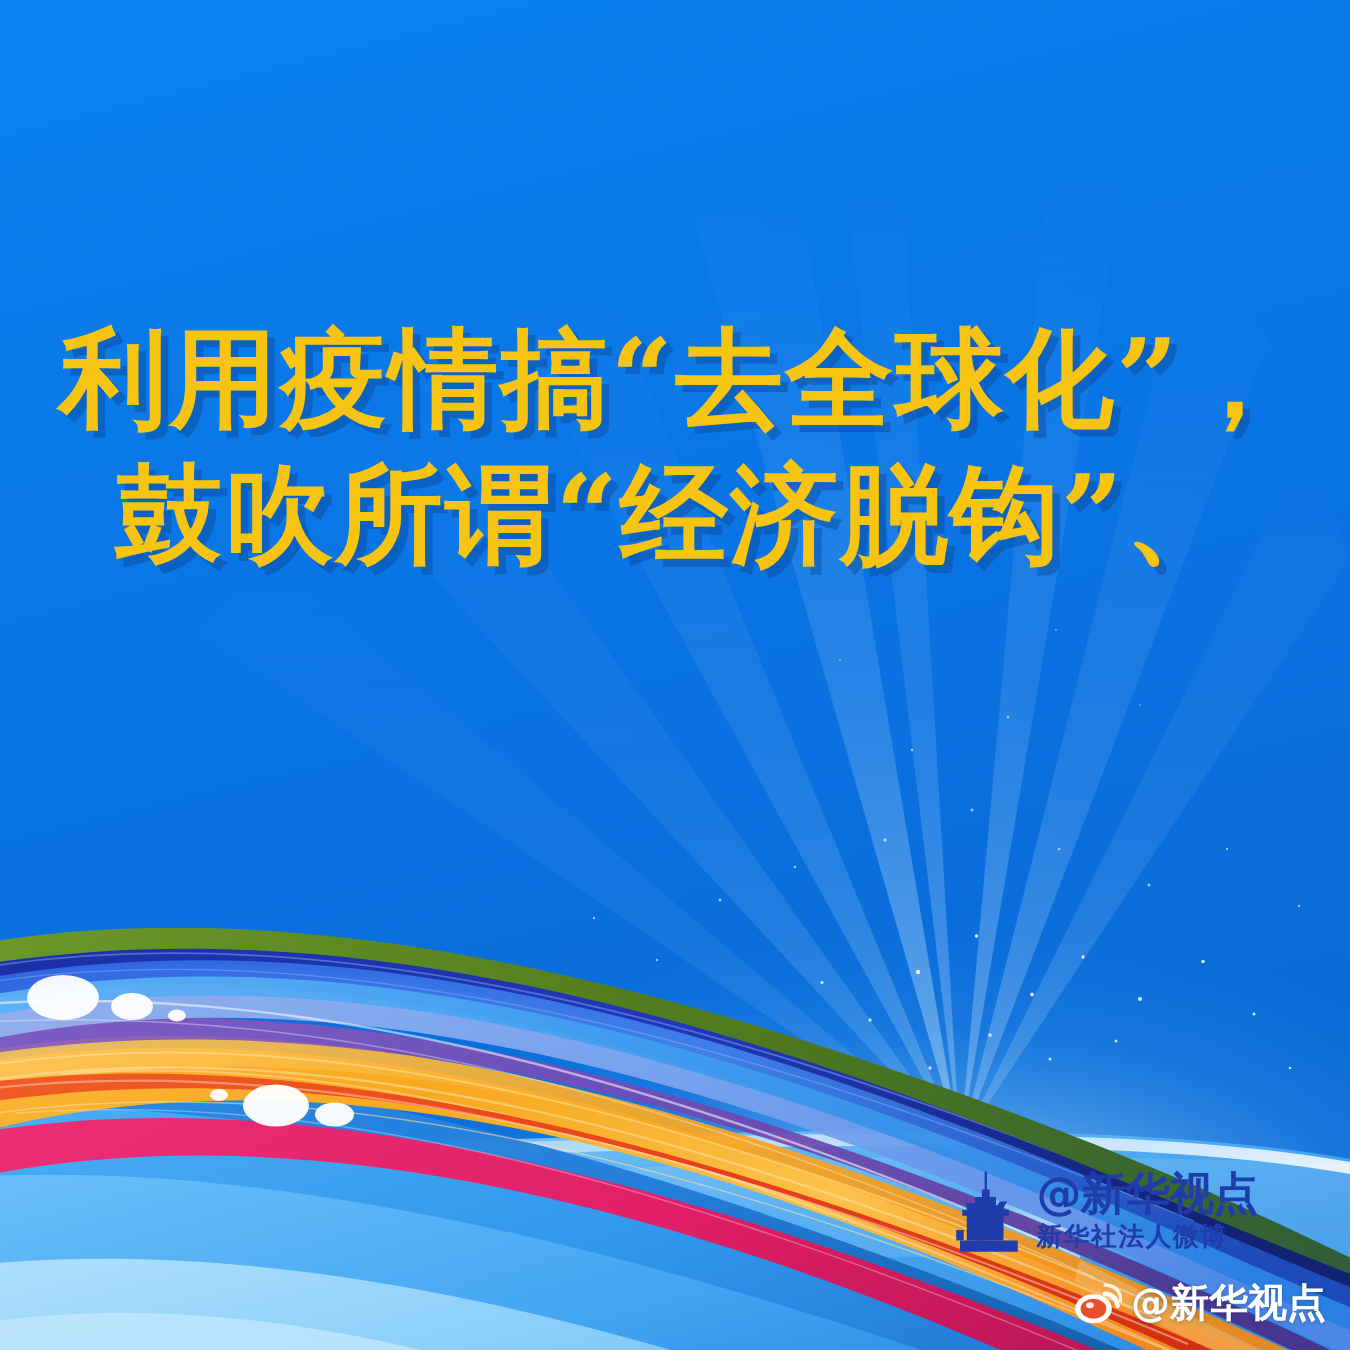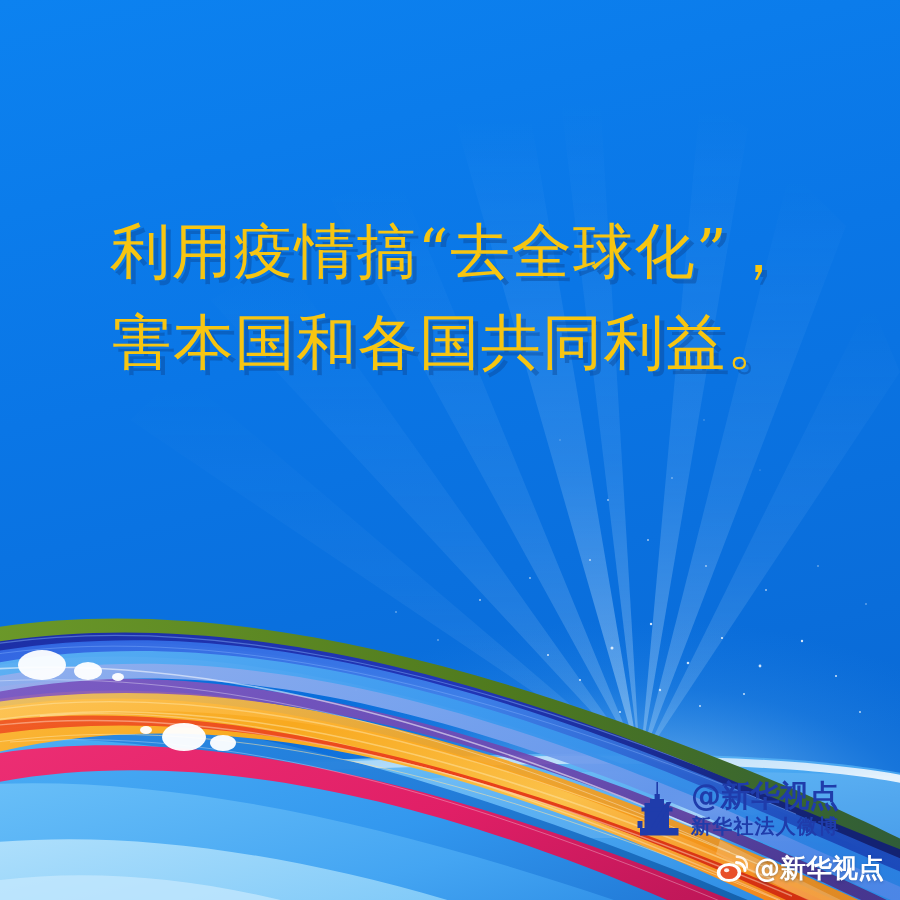--- a/index.html
+++ b/index.html
@@ -28,22 +28,22 @@
     left: 0;
     top: 206px;
     width: 900px;
     text-align: center;
     z-index: 40;
   }
   .hl-line {
     display: block;
     color: #f7c511;
     font-family: "DejaVu Serif", "Liberation Serif", serif;
-    font-weight: normal;
-    font-size: 60px;
+    font-weight: bold;
+    font-size: 72px;
     line-height: 91px;
     letter-spacing: 1.5px;
     white-space: nowrap;
     text-shadow: 5px 5px 0 rgba(10, 64, 140, 0.40);
   }
 
   
   #brand-logo {
     position: absolute;
     left: 636px;
@@ -60,21 +60,21 @@
     font-family: "DejaVu Sans", "Liberation Sans", sans-serif;
     font-weight: bold;
     font-size: 30px;
     letter-spacing: -0.5px;
     white-space: nowrap;
   }
   .brand-sub {
     color: #1f3cab;
     font-family: "DejaVu Sans", "Liberation Sans", sans-serif;
     font-weight: bold;
-    font-size: 20px;
+    font-size: 17px;
     letter-spacing: 1.2px;
     margin-top: 5px;
     white-space: nowrap;
   }
 
   
   #watermark {
     position: absolute;
     right: 16px;
     bottom: 14px;
@@ -364,21 +364,21 @@
           </g>
         </g>
 
         <rect x="0" y="0" width="900" height="900" fill="none"></rect>
       </g>
     </svg>
   </div>
 
   <div id="headline">
     <span class="hl-line">利用疫情搞“去全球化”，</span>
-    <span class="hl-line">害本国和各国共同利益。</span>
+    <span class="hl-line">鼓吹所谓“经济脱钩”、</span>
   </div>
 
   <div id="brand-logo">
     <svg id="brand-mark" viewBox="0 0 46 54" xmlns="http://www.w3.org/2000/svg" aria-hidden="true">
       <g fill="#1f3cab">
 
         <rect x="20.4" y="0" width="1.6" height="13"></rect>
         <polygon points="18.6,12 23.8,12 23.8,17 18.6,17"></polygon>
 
         <path d="M8.5 21 L14.5 21 L14.5 46 L8.5 46 Z"></path>

